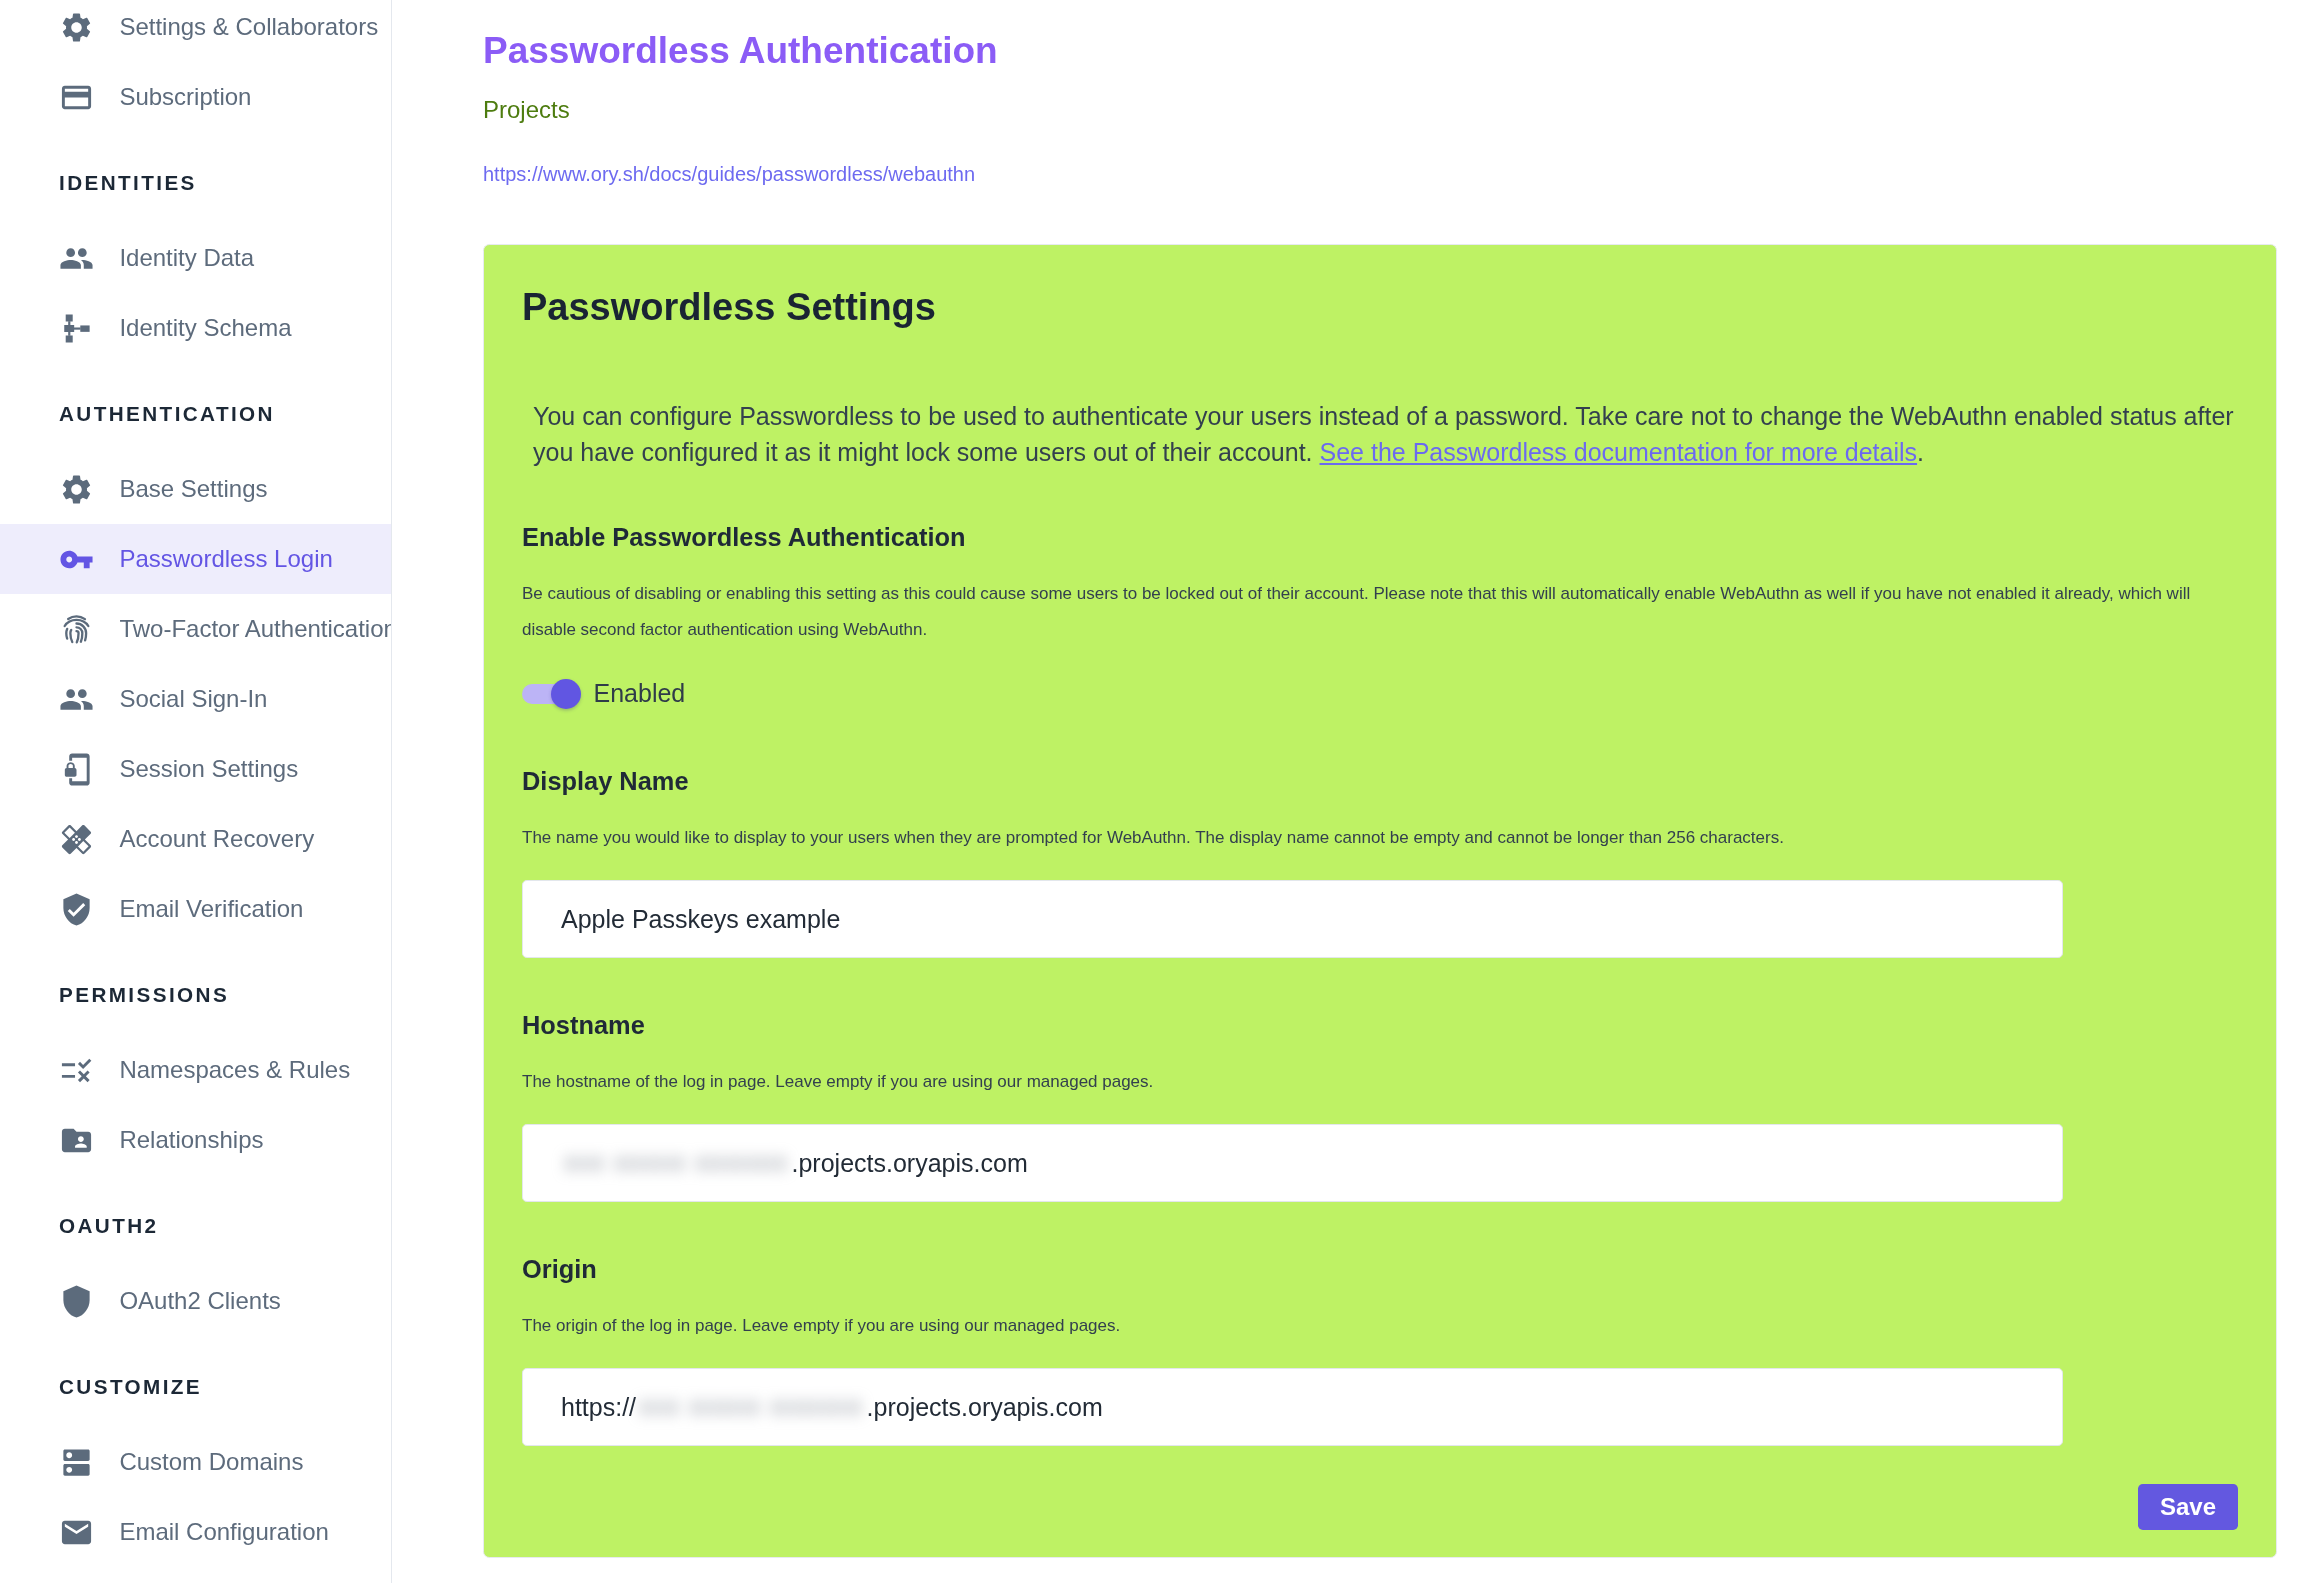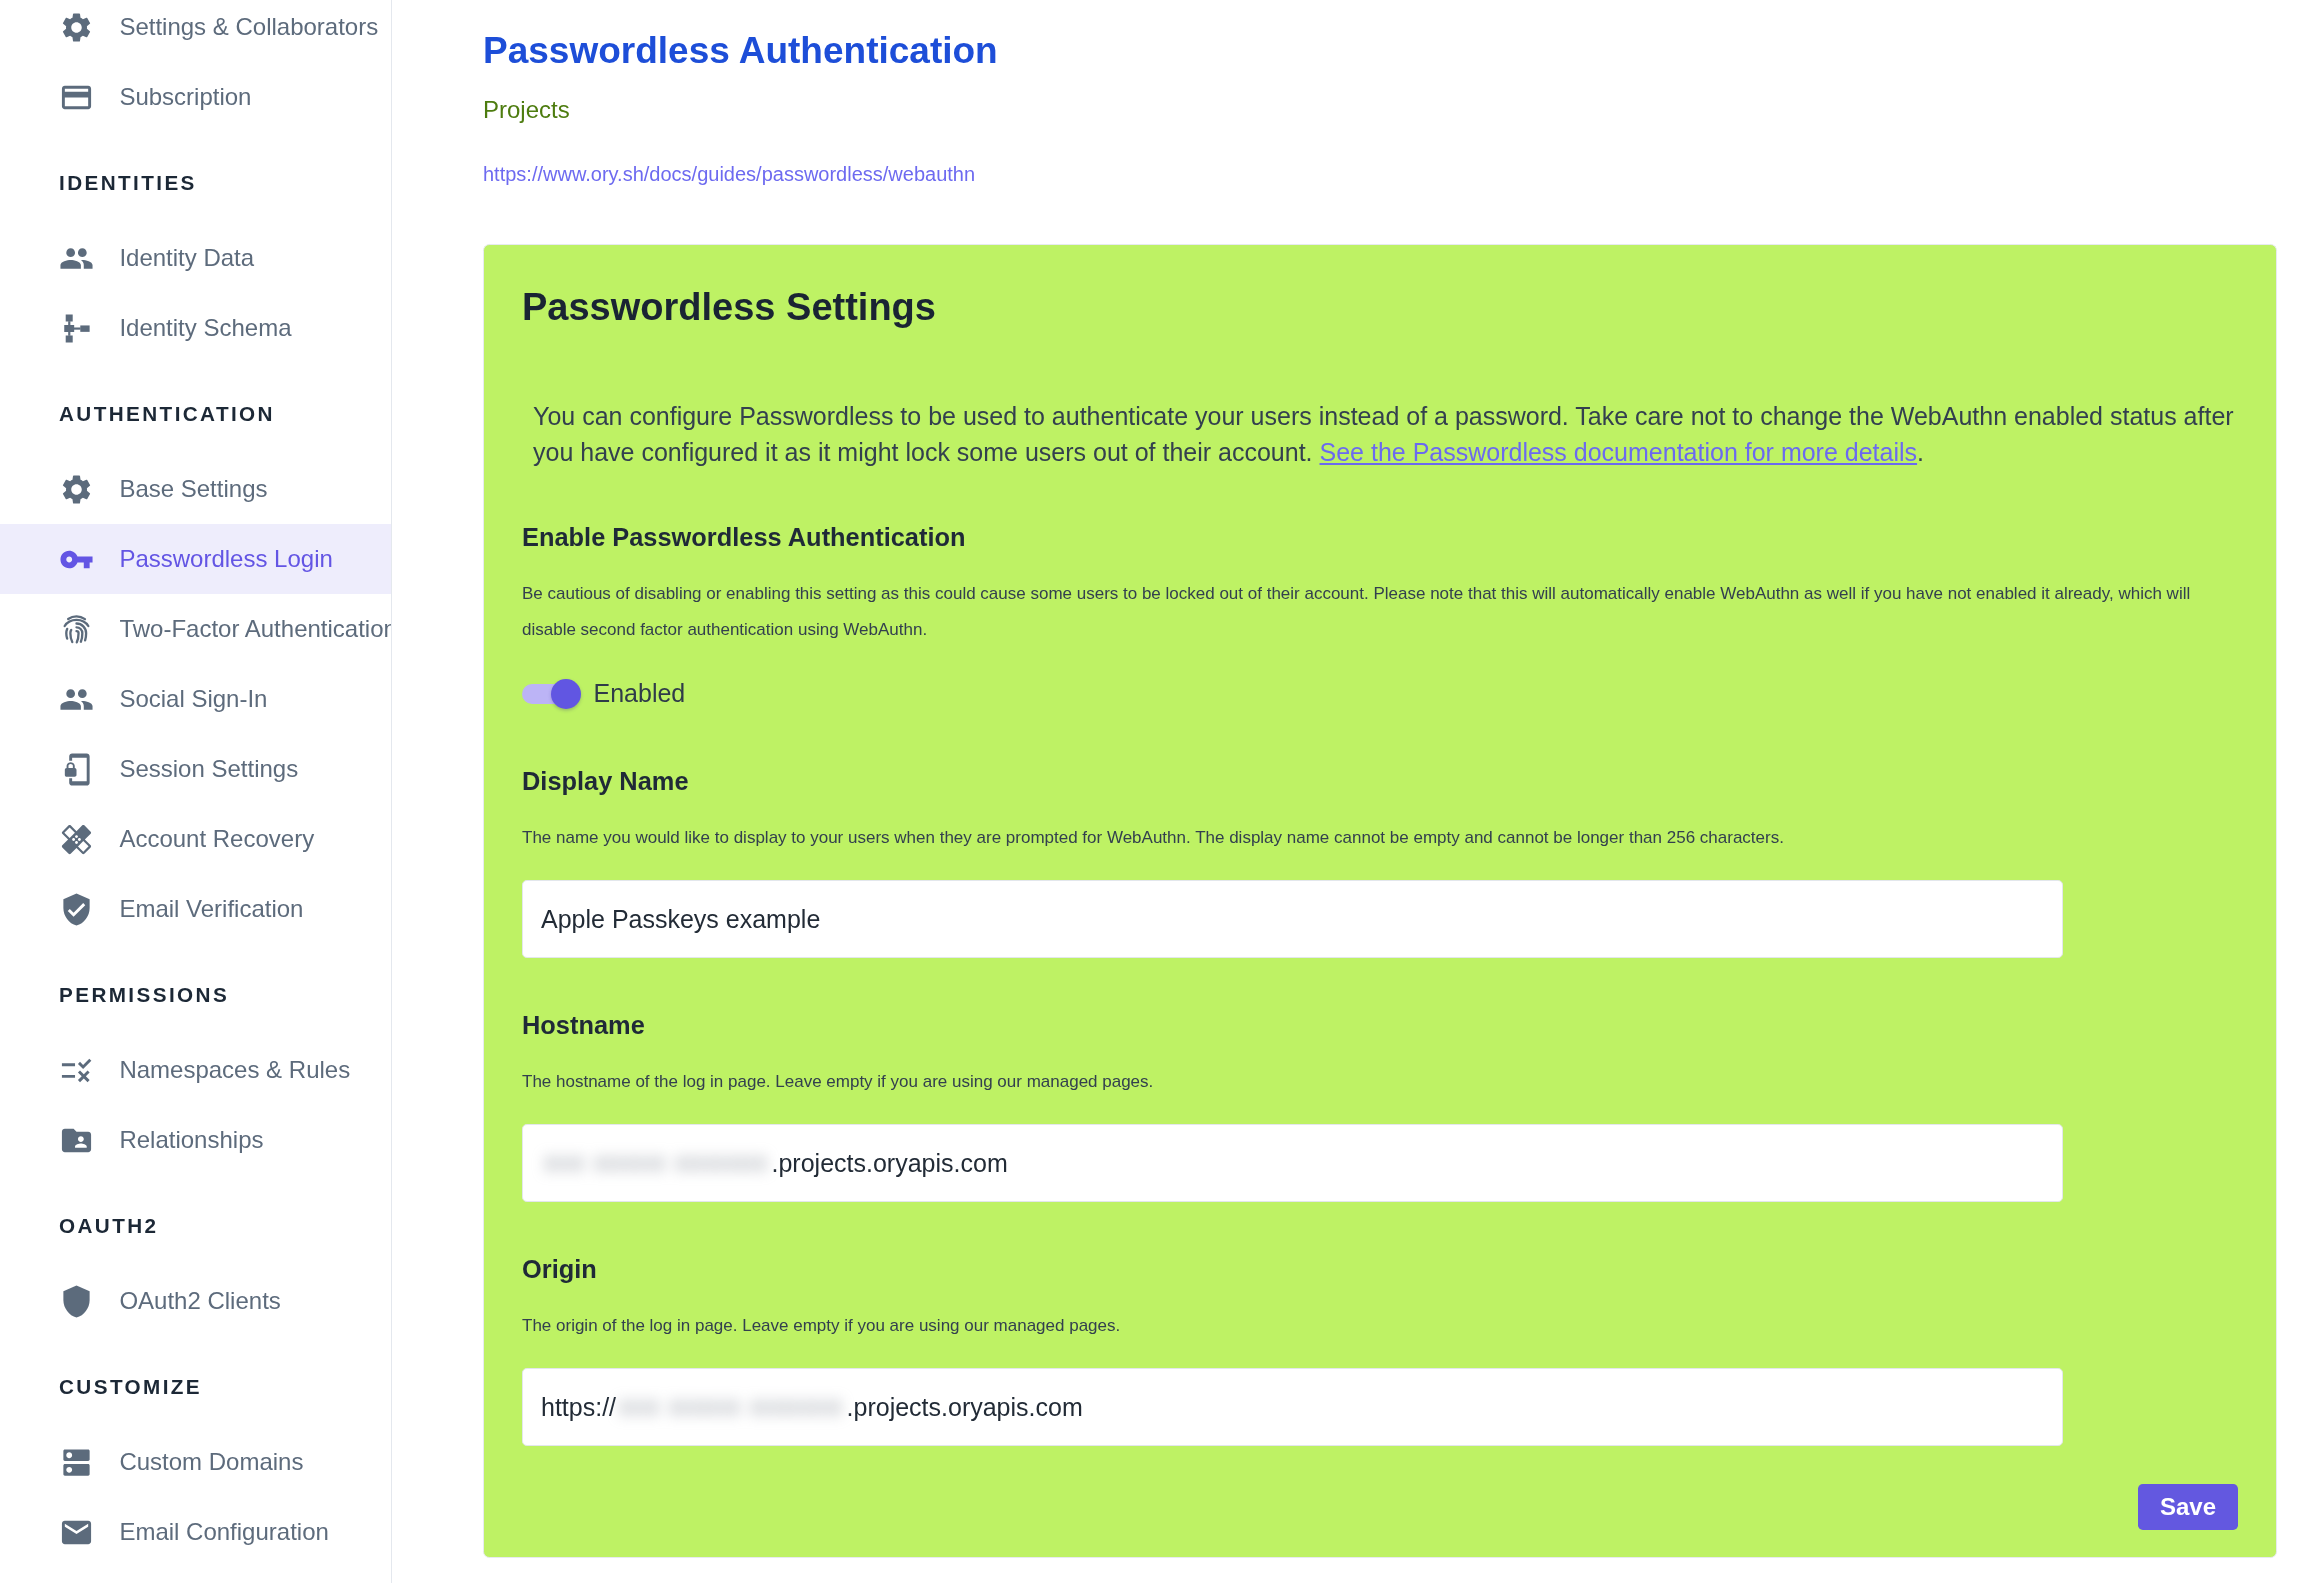--- a/index.html
+++ b/index.html
@@ -24,41 +24,41 @@
   .nav-item .icon{width:35px;height:35px;flex:0 0 35px;display:flex;align-items:center;justify-content:center;}
   .nav-item .icon svg{width:35px;height:35px;}
   .nav-item .label{margin-left:25.4px;font-size:24px;color:#5d6b7c;white-space:nowrap;}
   .nav-item.selected{background:#eeedfc;width:401px;}
   .nav-item.selected::after{
     content:"";position:absolute;right:0;top:0;bottom:0;width:5.6px;background:#6456e8;
   }
   .nav-item.selected .label{color:#6355e4;font-weight:500;}
   
   .main{position:absolute;left:410px;top:0;width:1908px;height:1584px;padding:0 0 0 73px;}
-  .page-title{margin:30px 0 0 0;font-size:37px;line-height:41px;font-weight:700;color:#1d4ed8;}
+  .page-title{margin:30px 0 0 0;font-size:37px;line-height:41px;font-weight:700;color:#8b5cf6;}
   .breadcrumb{margin-top:24px;font-size:24px;line-height:29px;color:#4d7c0f;}
   .doc-link{display:inline-block;margin-top:37px;font-size:20px;line-height:27px;color:#6d6af0;cursor:pointer;}
   
   .card{
     margin-top:56px;width:1794px;height:1314px;border:1.6px solid #e7eaef;border-radius:6.4px;
     padding:40px 38px 0 38px;background:#bef264;
   }
   .card-title{margin:0;font-size:38px;line-height:45px;font-weight:700;color:#1a2433;}
   .intro{margin:68px 0 0 11px;max-width:1710px;font-size:25px;line-height:36px;color:#33404e;}
   .inline-link{color:#6b6af0;text-decoration:underline;cursor:pointer;}
   .field-label{margin:52px 0 0 0;font-size:25.4px;line-height:30px;font-weight:700;color:#1f2a37;}
   .field-desc{margin:24px 0 0 0;max-width:1710px;font-size:17px;line-height:36px;color:#33404e;}
   .toggle-row{margin-top:25.4px;height:41px;display:flex;align-items:center;}
   .switch{position:relative;display:inline-block;width:54px;height:33px;cursor:pointer;}
   .switch .track{position:absolute;left:0;top:6.4px;width:52px;height:20.7px;border-radius:10.3px;background:#bcb4f6;}
   .switch .thumb{position:absolute;right:-4.8px;top:1.6px;width:30px;height:30px;border-radius:50%;background:#6156e2;box-shadow:0 1.6px 3.2px rgba(40,30,120,.25);}
   .toggle-label{margin-left:17.5px;font-size:25px;color:#2f3b49;}
   .text-input{
     margin-top:24px;width:1541px;height:78px;border:1.6px solid #e3e7ec;border-radius:4.8px;
-    display:flex;align-items:center;padding:0 18px;font-size:25px;color:#222b36;background:#ffffff;cursor:text;white-space:nowrap;
+    display:flex;align-items:center;padding:0 38px;font-size:25px;color:#222b36;background:#ffffff;cursor:text;white-space:nowrap;
   }
   .blur-redacted{
     display:inline-block;filter:blur(6.4px);color:#8b919c;letter-spacing:1.6px;transform:scaleY(1.25);
     margin:0 3.2px;user-select:none;
   }
   .actions{margin-top:38px;display:flex;justify-content:flex-end;width:1716px;}
   .save-btn{
     min-width:91px;height:46px;padding:0 22px;border:none;border-radius:4.8px;background:#6358e0;
     color:#ffffff;font-size:24px;font-weight:700;font-family:inherit;cursor:pointer;
   }

